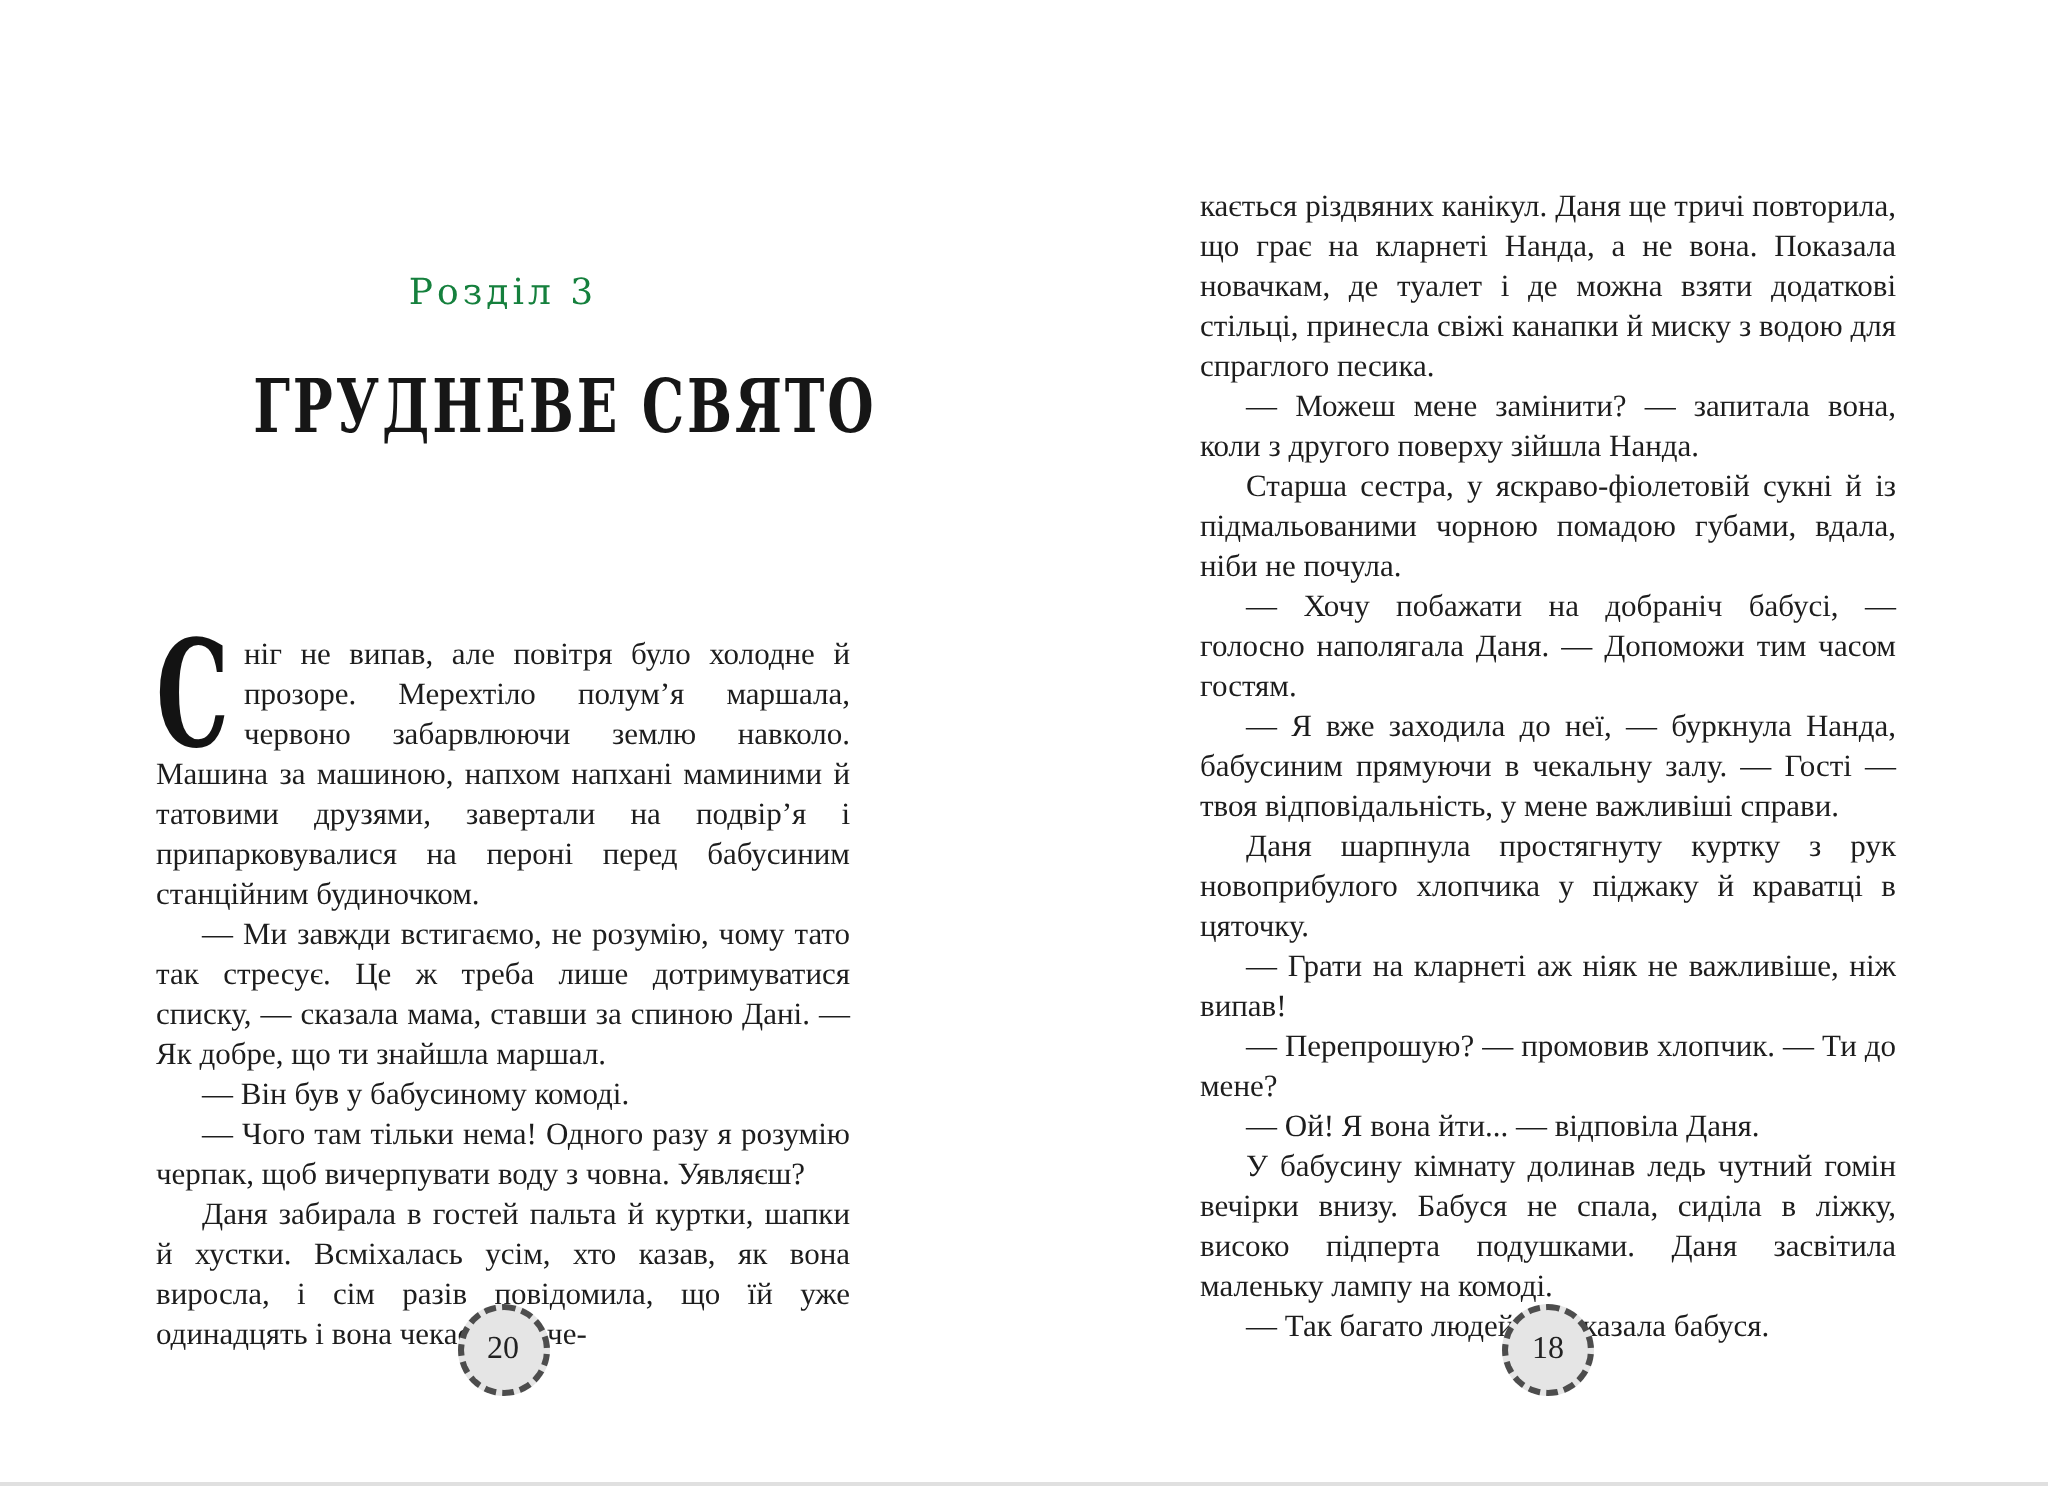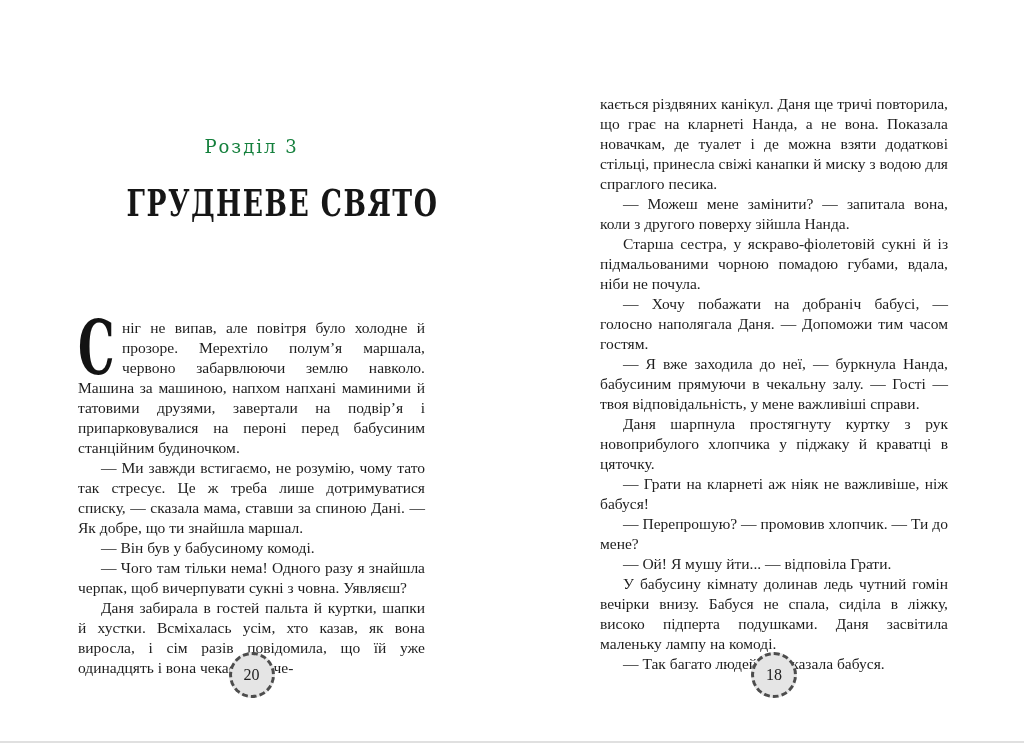--- a/index.html
+++ b/index.html
@@ -84,40 +84,40 @@
 <div class="spread">
 
   <div class="page left">
     <div class="chapter-label">Розділ 3</div>
     <div class="chapter-title">ГРУДНЕВЕ СВЯТО</div>
 
     <div class="text-block">
       <p class="para"><span class="dropcap">С</span><span>ніг не випав, але повітря було холодне й прозоре. Мерехтіло полум’я маршала, червоно забарвлюючи землю навколо. Машина за машиною, напхом напхані маминими й татовими друзями, завертали на подвір’я і припарковувалися на пероні перед бабусиним станційним будиночком.</span></p>
       <p class="para indent">— Ми завжди встигаємо, не розумію, чому тато так стресує. Це ж треба лише дотримуватися списку, — сказала мама, ставши за спиною Дані. — Як добре, що ти знайшла маршал.</p>
       <p class="para indent">— Він був у бабусиному комоді.</p>
-      <p class="para indent">— Чого там тільки нема! Одного разу я знайшла черпак, щоб вичерпувати сукні з човна. Уявляєш?</p>
+      <p class="para indent">— Чого там тільки нема! Одного разу я розумію черпак, щоб вичерпувати воду з човна. Уявляєш?</p>
       <p class="para indent">Даня забирала в гостей пальта й куртки, шапки й хустки. Всміхалась усім, хто казав, як вона виросла, і сім разів повідомила, що їй уже одинадцять і вона чекає не доче-</p>
     </div>
 
     <div class="folio">
       <span>20</span>
     </div>
   </div>
 
   <div class="page right">
     <div class="text-block">
       <p class="para">кається різдвяних канікул. Даня ще тричі повторила, що грає на кларнеті Нанда, а не вона. Показала новачкам, де туалет і де можна взяти додаткові стільці, принесла свіжі канапки й миску з водою для спраглого песика.</p>
       <p class="para indent">— Можеш мене замінити? — запитала вона, коли з другого поверху зійшла Нанда.</p>
       <p class="para indent">Старша сестра, у яскраво-фіолетовій сукні й із підмальованими чорною помадою губами, вдала, ніби не почула.</p>
       <p class="para indent">— Хочу побажати на добраніч бабусі, — голосно наполягала Даня. — Допоможи тим часом гостям.</p>
       <p class="para indent">— Я вже заходила до неї, — буркнула Нанда, бабусиним прямуючи в чекальну залу. — Гості — твоя відповідальність, у мене важливіші справи.</p>
       <p class="para indent">Даня шарпнула простягнуту куртку з рук новоприбулого хлопчика у піджаку й краватці в цяточку.</p>
-      <p class="para indent">— Грати на кларнеті аж ніяк не важливіше, ніж бабуся!</p>
+      <p class="para indent">— Грати на кларнеті аж ніяк не важливіше, ніж випав!</p>
       <p class="para indent">— Перепрошую? — промовив хлопчик. — Ти до мене?</p>
-      <p class="para indent">— Ой! Я мушу йти... — відповіла Грати.</p>
+      <p class="para indent">— Ой! Я вона йти... — відповіла Даня.</p>
       <p class="para indent">У бабусину кімнату долинав ледь чутний гомін вечірки внизу. Бабуся не спала, сиділа в ліжку, високо підперта подушками. Даня засвітила маленьку лампу на комоді.</p>
       <p class="para indent">— Так багато людей, — сказала бабуся.</p>
     </div>
 
     <div class="folio">
       <span>18</span>
     </div>
   </div>
 
   <div class="bottom-edge"></div>

